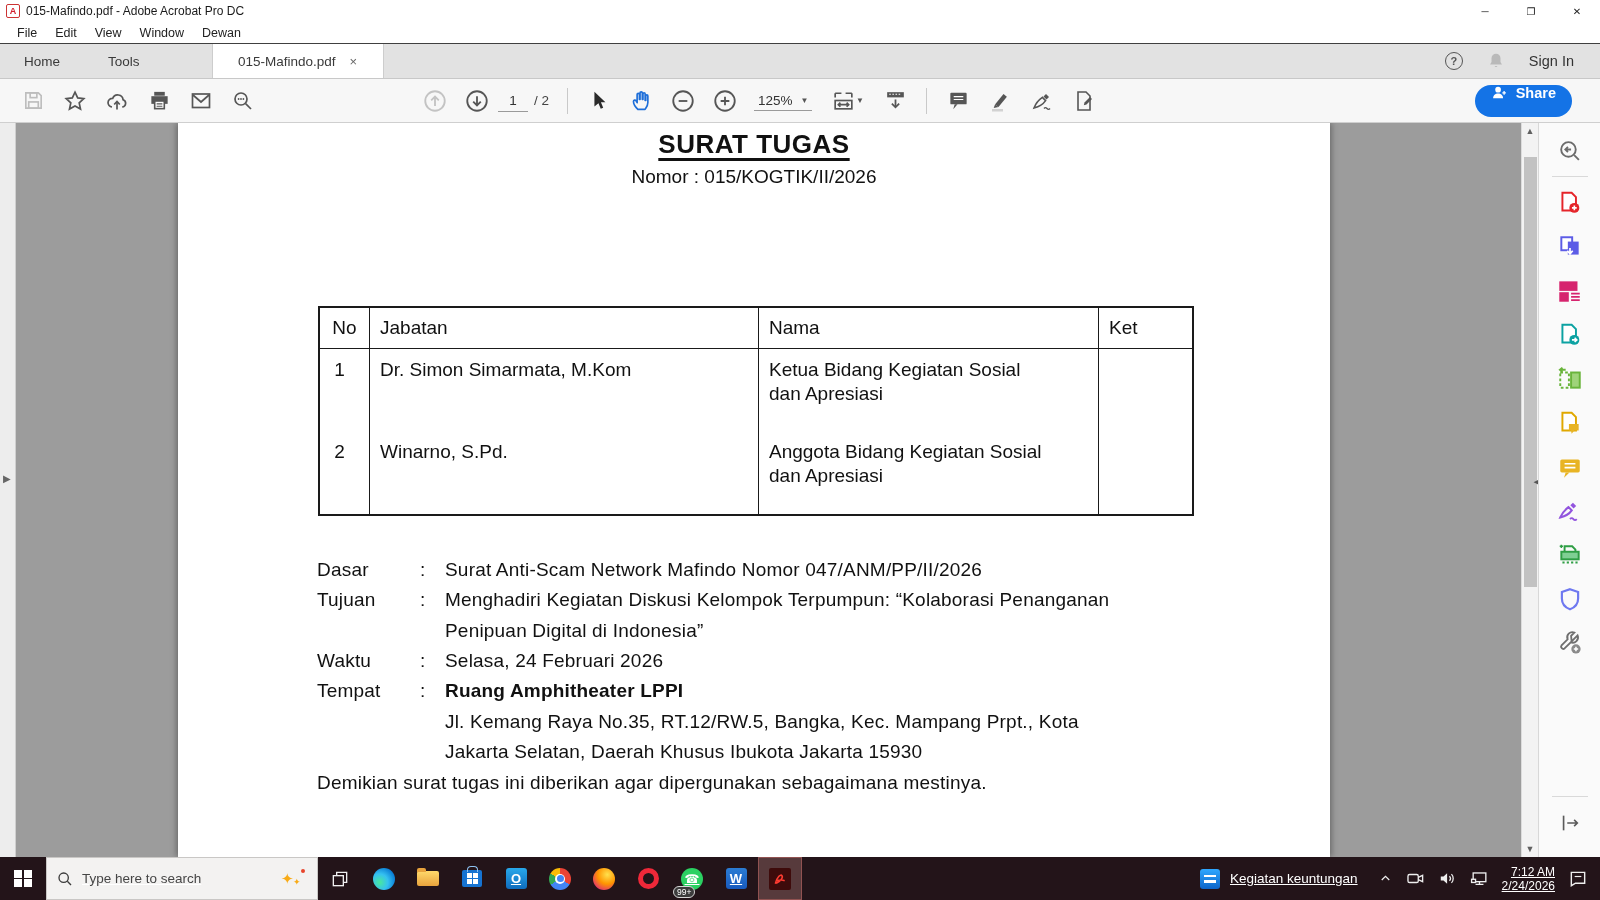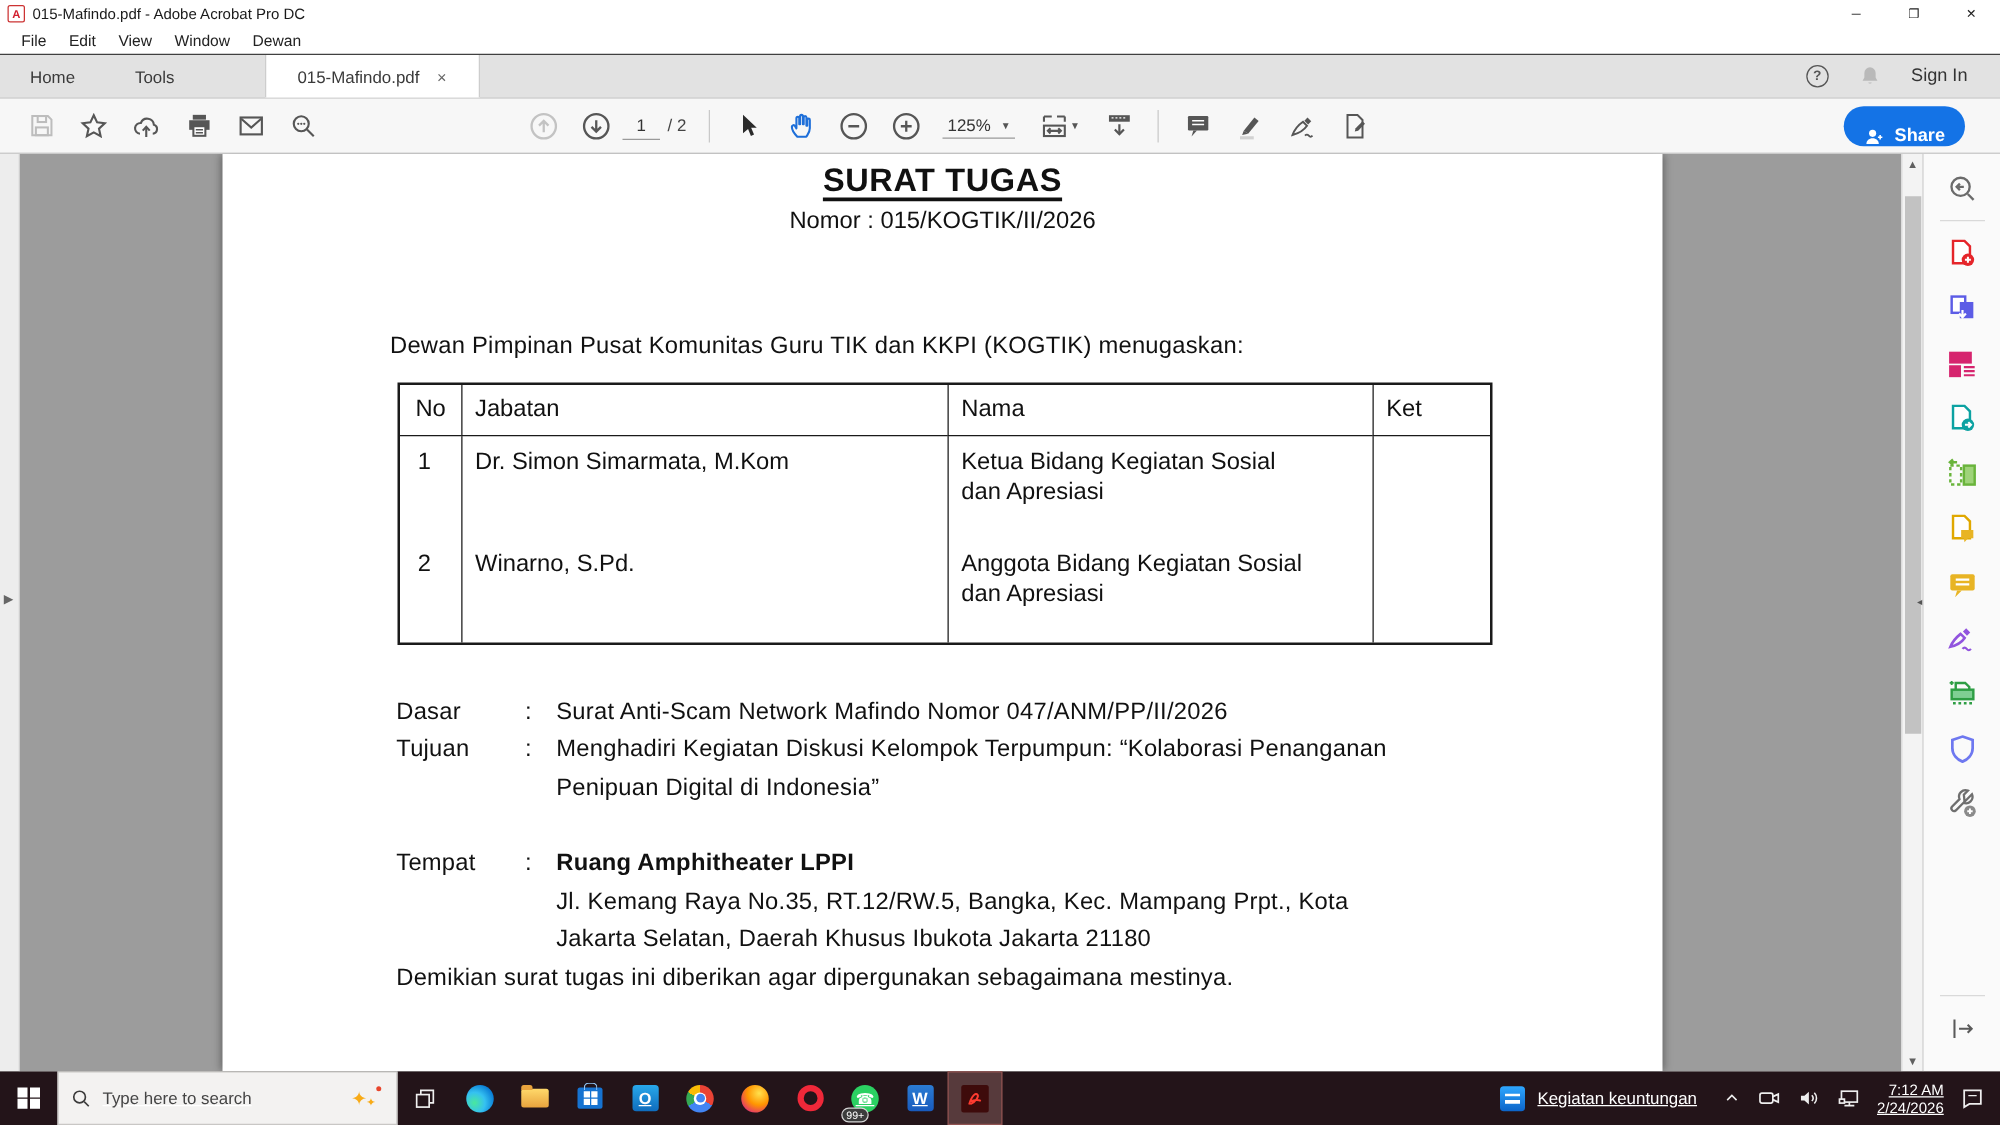--- a/index.html
+++ b/index.html
@@ -26,21 +26,21 @@
 
   
   .toolbar { height:44px; background:#f7f7f7; border-bottom:1px solid #cfcfcf; display:flex; align-items:center; padding:0 12px; }
   .tb-btn { width:34px; height:34px; display:flex; align-items:center; justify-content:center; margin:0 4px; }
   .tb-sep { width:1px; height:26px; background:#c9c9c9; margin:0 10px; }
   .spacer150 { width:150px; }
   .pagebox { width:30px; height:22px; border-bottom:1px solid #9a9a9a; background:transparent; border-top:none; border-left:none; border-right:none; text-align:center; font-size:13.5px; color:#333; font-family:"Liberation Sans",sans-serif; }
   .pagetotal { font-size:13.5px; color:#444; margin:0 8px 0 6px; }
   .zoomsel { display:flex; align-items:center; gap:8px; border-bottom:1px solid #9a9a9a; padding:2px 4px; margin:0 8px; font-size:13.5px; color:#333; }
   .caret { font-size:8px; color:#555; }
-  .share-btn { margin-left:auto; margin-right:16px; height:30px; background:#1473e6; color:#fff; border-radius:16px; display:flex; align-items:flex-start; gap:8px; padding:16px 16px; font-size:14.5px; font-weight:bold; }
+  .share-btn { margin-left:auto; margin-right:16px; height:30px; background:#1473e6; color:#fff; border-radius:16px; display:flex; align-items:flex-end; gap:8px; padding:16px 16px; font-size:14.5px; font-weight:bold; }
 
   
   .workspace { position:relative; height:734px; background:#9c9c9c; overflow:hidden; }
   .navstrip { position:absolute; left:0; top:0; width:16px; height:100%; background:#ededed; border-right:1px solid #cfcfcf; }
   .nav-expand { position:absolute; left:3px; top:350px; font-size:10px; color:#666; }
   .page { position:absolute; left:178px; top:0; width:1152px; height:734px; background:#fff; box-shadow:2px 0 6px rgba(0,0,0,.25), -2px 0 6px rgba(0,0,0,.25); }
 
   .doc-title { position:absolute; top:6px; left:0; width:100%; text-align:center; font-size:26px; font-weight:bold; color:#111; }
   .doc-title span { text-decoration:underline; text-underline-offset:5px; text-decoration-thickness:2.5px; letter-spacing:.5px; }
   .doc-number { position:absolute; top:43px; left:0; width:100%; text-align:center; font-size:19px; color:#111; }
@@ -286,21 +286,20 @@
   </span>
 </div>
 
 <div class="workspace">
   <div class="navstrip"></div>
   <span class="nav-expand">▶</span>
 
   <div class="page">
     <div class="doc-title"><span>SURAT TUGAS</span></div>
     <div class="doc-number">Nomor : 015/KOGTIK/II/2026</div>
-    <div class="doc-intro">Dewan Pimpinan Pusat Komunitas Guru TIK dan KKPI (KOGTIK) menugaskan:</div>
 
     <div class="doc-table">
       <div class="th c">No</div>
       <div class="th cell-border">Jabatan</div>
       <div class="th cell-border">Nama</div>
       <div class="th cell-border">Ket</div>
 
       <div class="td c">
         <div>1</div>
         <div>2</div>
@@ -312,23 +311,24 @@
       <div class="td cell-border">
         <div><span>Ketua Bidang Kegiatan Sosial</span><br><span>dan Apresiasi</span></div>
         <div><span>Anggota Bidang Kegiatan Sosial</span><br><span>dan Apresiasi</span></div>
       </div>
       <div class="td cell-border"></div>
     </div>
 
     <div class="detail-row" style="top:436px"><span class="lab">Dasar</span><span class="col">:</span><span>Surat Anti-Scam Network Mafindo Nomor 047/ANM/PP/II/2026</span></div>
     <div class="detail-row" style="top:466px"><span class="lab">Tujuan</span><span class="col">:</span><span>Menghadiri Kegiatan Diskusi Kelompok Terpumpun: “Kolaborasi Penanganan</span></div>
     <div class="detail-row" style="top:497px"><span class="lab"></span><span class="col"></span><span>Penipuan Digital di Indonesia”</span></div>
+    <div class="detail-row" style="top:527px"><span class="lab">Waktu</span><span class="col">:</span><span>Selasa, 24 Februari 2026</span></div>
     <div class="detail-row" style="top:557px"><span class="lab">Tempat</span><span class="col">:</span><span class="bold">Ruang Amphitheater LPPI</span></div>
     <div class="detail-row" style="top:588px"><span class="lab"></span><span class="col"></span><span>Jl. Kemang Raya No.35, RT.12/RW.5, Bangka, Kec. Mampang Prpt., Kota</span></div>
-    <div class="detail-row" style="top:618px"><span class="lab"></span><span class="col"></span><span>Jakarta Selatan, Daerah Khusus Ibukota Jakarta 21180</span></div>
+    <div class="detail-row" style="top:618px"><span class="lab"></span><span class="col"></span><span>Jakarta Selatan, Daerah Khusus Ibukota Jakarta 15930</span></div>
     <div class="detail-row" style="top:649px">Demikian surat tugas ini diberikan agar dipergunakan sebagaimana mestinya.</div>
   </div>
 
   <div class="vscroll">
     <span class="vs-arrow" style="top:3px">▲</span>
     <div class="vs-thumb"></div>
     <span class="vs-arrow" style="bottom:3px">▼</span>
   </div>
 
   <span class="panel-collapse">◀</span>

